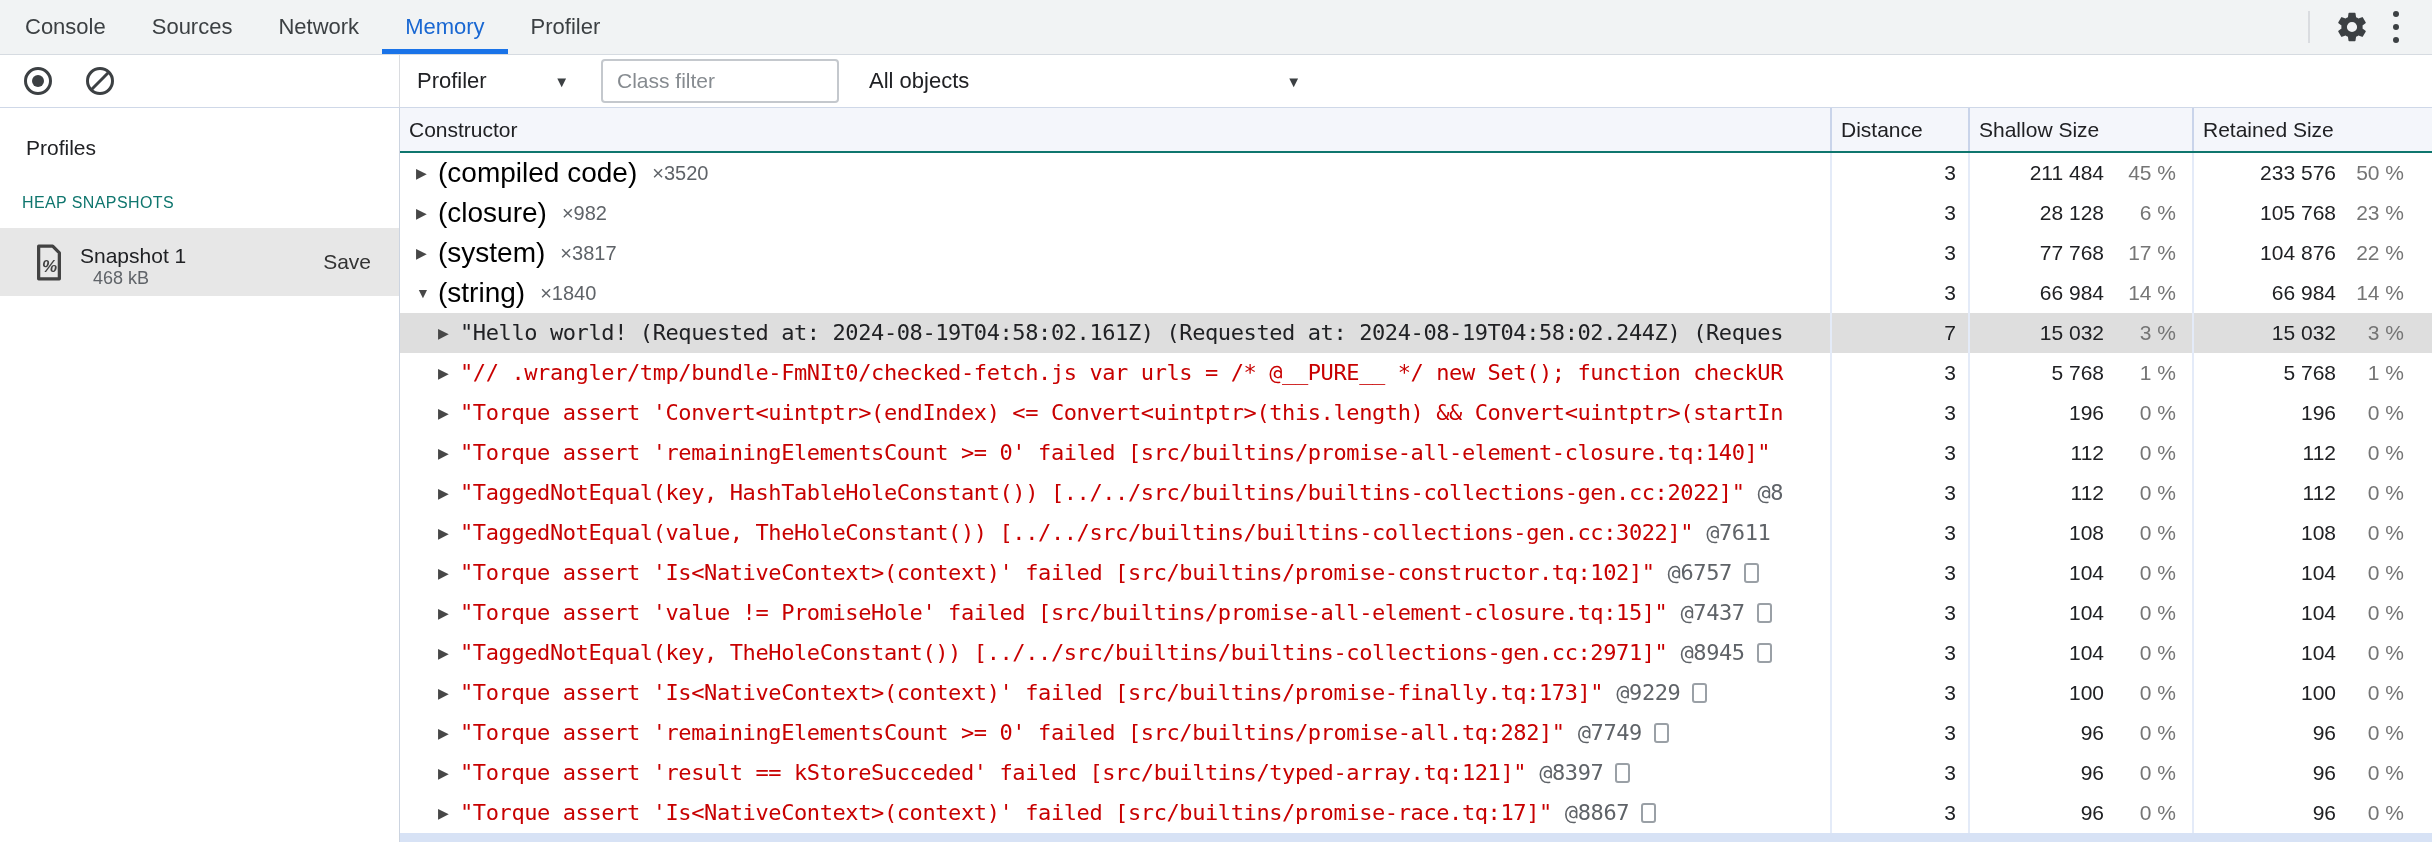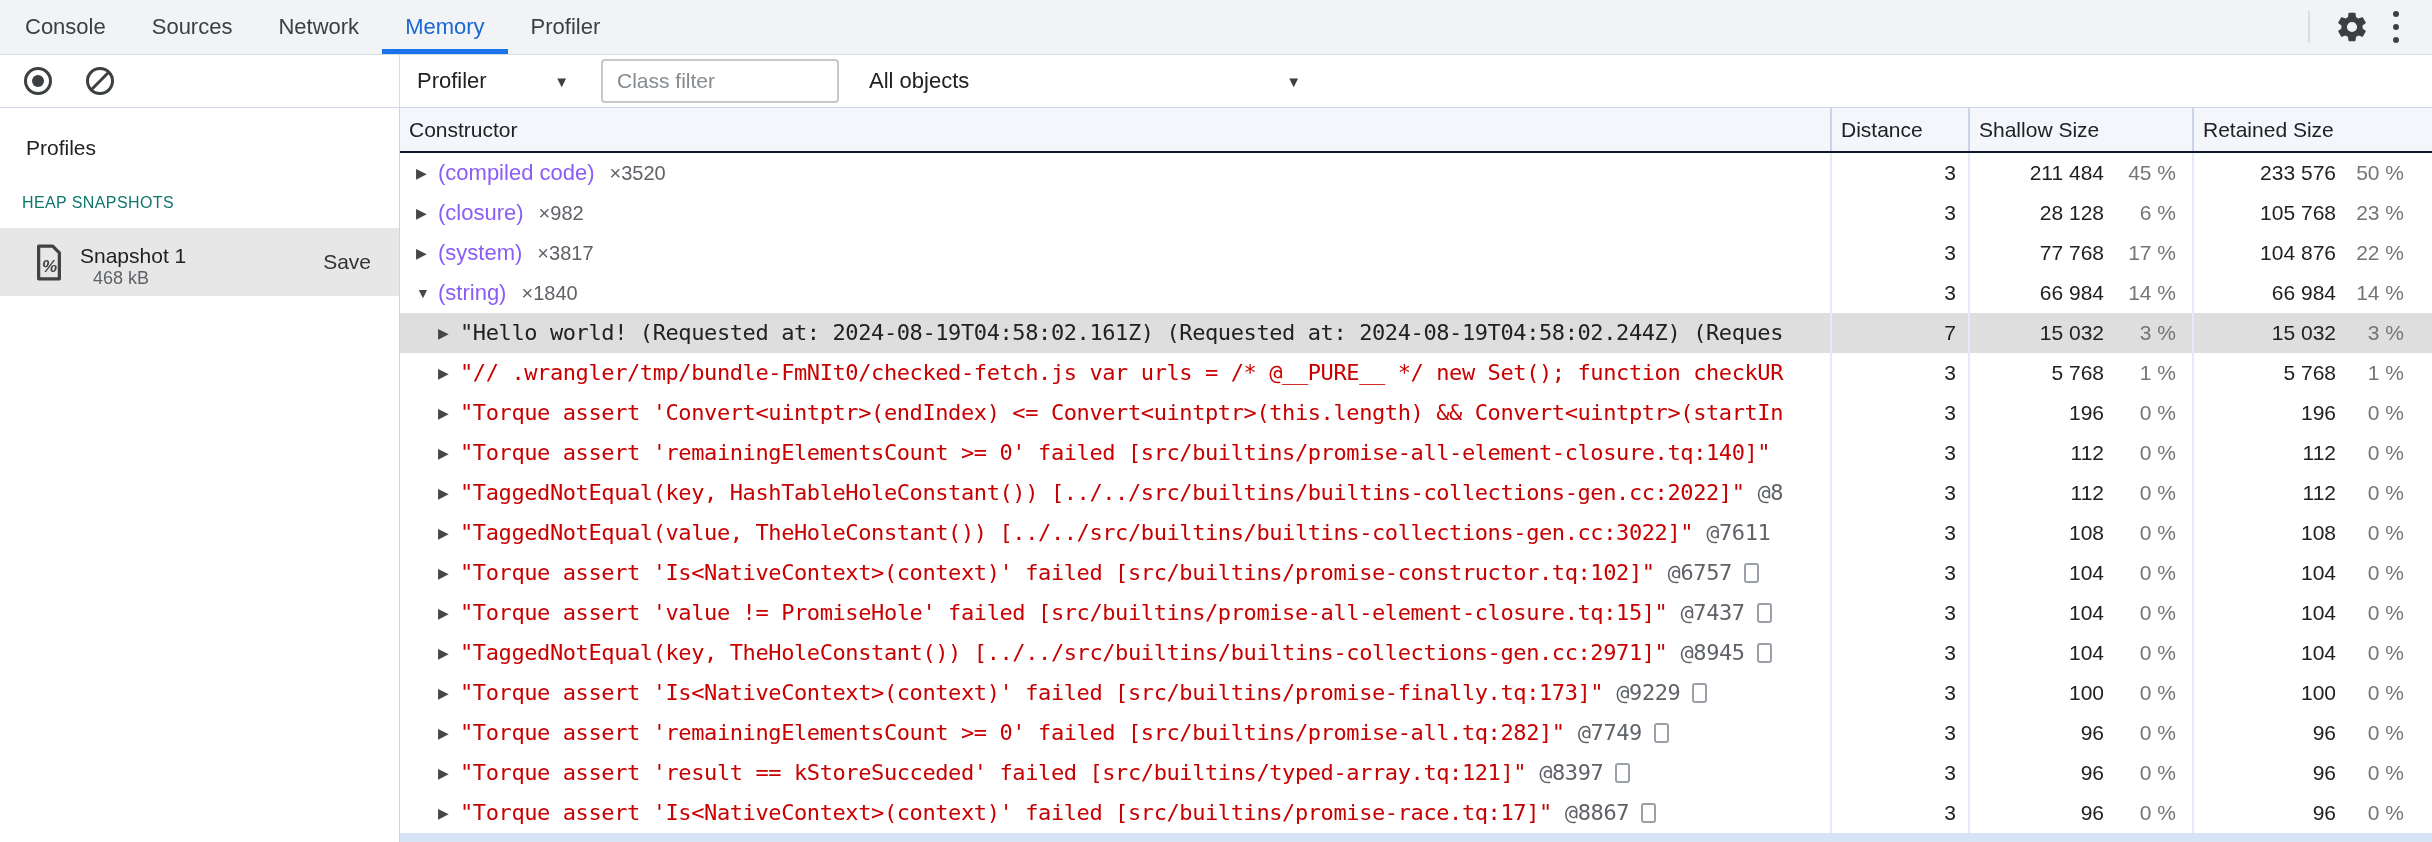--- a/index.html
+++ b/index.html
@@ -72,34 +72,34 @@
     padding-left: 34px; cursor: default;
   }
   .snap.selected { background: #e7e7e7; }
   .snap-icon { flex: none; margin-right: 16px; display: flex; }
   .snap-text { display: flex; flex-direction: column; justify-content: center; }
   .snap-name { font-size: 21px; color: #202124; line-height: 24px; margin-top: 8px; }
   .snap-size { font-size: 18px; color: #5f6368; line-height: 21px; margin-left: 13px; }
   .save-link { margin-left: auto; margin-right: 28px; font-size: 21px; color: #333; cursor: pointer; }
   
   .main { flex: 1; display: flex; flex-direction: column; overflow: hidden; background:#fff; }
-  .ghead { display: flex; height: 45px; flex: none; background: #f4f6fb; border-bottom: 2px solid #0f172a; }
+  .ghead { display: flex; height: 45px; flex: none; background: #f4f6fb; border-bottom: 2px solid #0f766e; }
   .gh-cell { display: flex; align-items: center; padding-left: 9px; font-size: 21px; color: #202124; overflow: hidden; white-space: nowrap; }
   .col-ctor { width: 1430px; flex: none; }
   .col-dist { width: 138px; flex: none; }
   .col-shal { width: 224px; flex: none; }
   .col-ret  { width: 240px; flex: none; }
   .gh-cell.col-dist, .gh-cell.col-shal, .gh-cell.col-ret { border-left: 2px solid #c9d4ea; }
   .rows { flex: none; }
   .row { display: flex; height: 40px; line-height: 40px; }
   .row.selected { background: #dedede; }
   .c-ctor { width: 1430px; flex: none; white-space: nowrap; overflow: hidden; display: flex; align-items: center; padding-left: 16px; }
   .row.child .c-ctor { padding-left: 38px; }
   .arrow { flex: none; width: 22px; font-size: 14px; color: #474747; text-align: left; cursor: pointer; }
-  .cname { font-size: 22px; color: #8b5cf6; }
+  .cname { font-size: 28px; color: #000000; }
   .sname { font-family: "DejaVu Sans Mono", monospace; font-size: 22px; color: #c80000; letter-spacing: -0.4px; }
   .row.selected .sname { color: #202124; }
   .ccount { font-size: 20px; color: #5f6368; margin-left: 15px; }
   .oid { font-family: "DejaVu Sans Mono", monospace; font-size: 22px; color: #5f6368; margin-left: 13px; letter-spacing: -0.4px; }
   .tofu { flex: none; width: 15px; height: 20px; border: 2px solid #9aa0a6; border-radius: 3px; margin-left: 12px; }
   .c-dist { width: 138px; flex: none; text-align: right; padding-right: 12px; font-size: 21px; color: #202124; border-left: 2px solid #e4ebf8; }
   .c-size { flex: none; display: flex; border-left: 2px solid #e4ebf8; font-size: 21px; }
   .c-size.shal { width: 224px; }
   .c-size.ret { width: 240px; }
   .c-size .num { flex: 1; text-align: right; color: #202124; overflow: hidden; }

